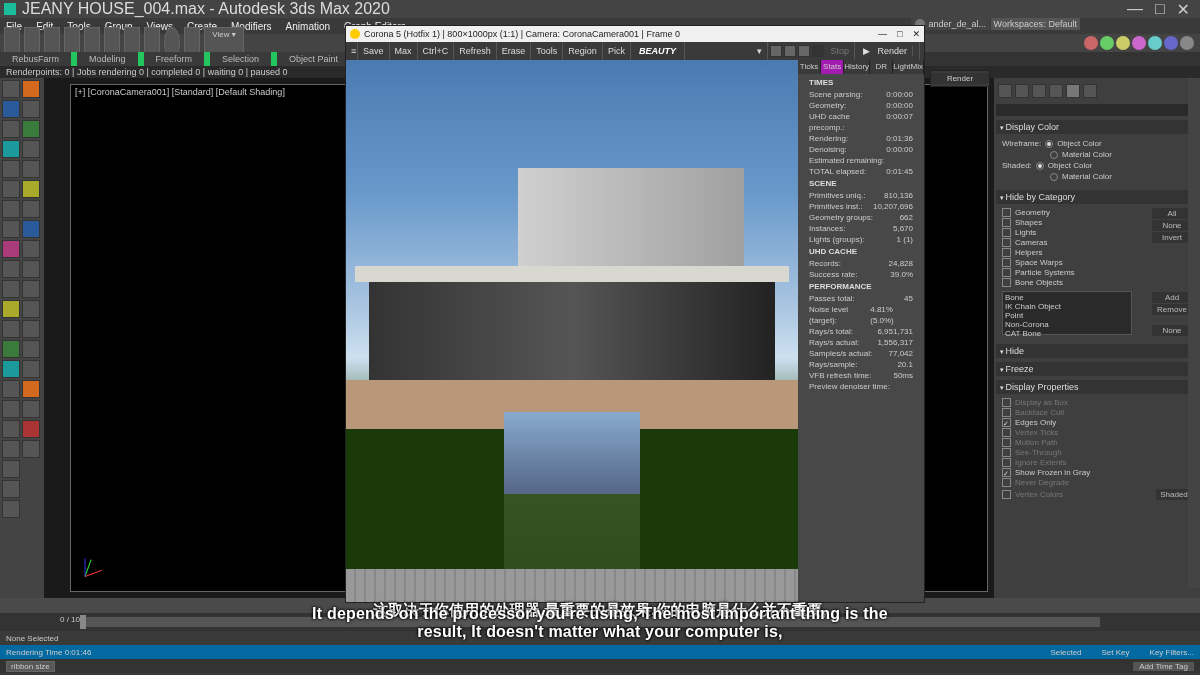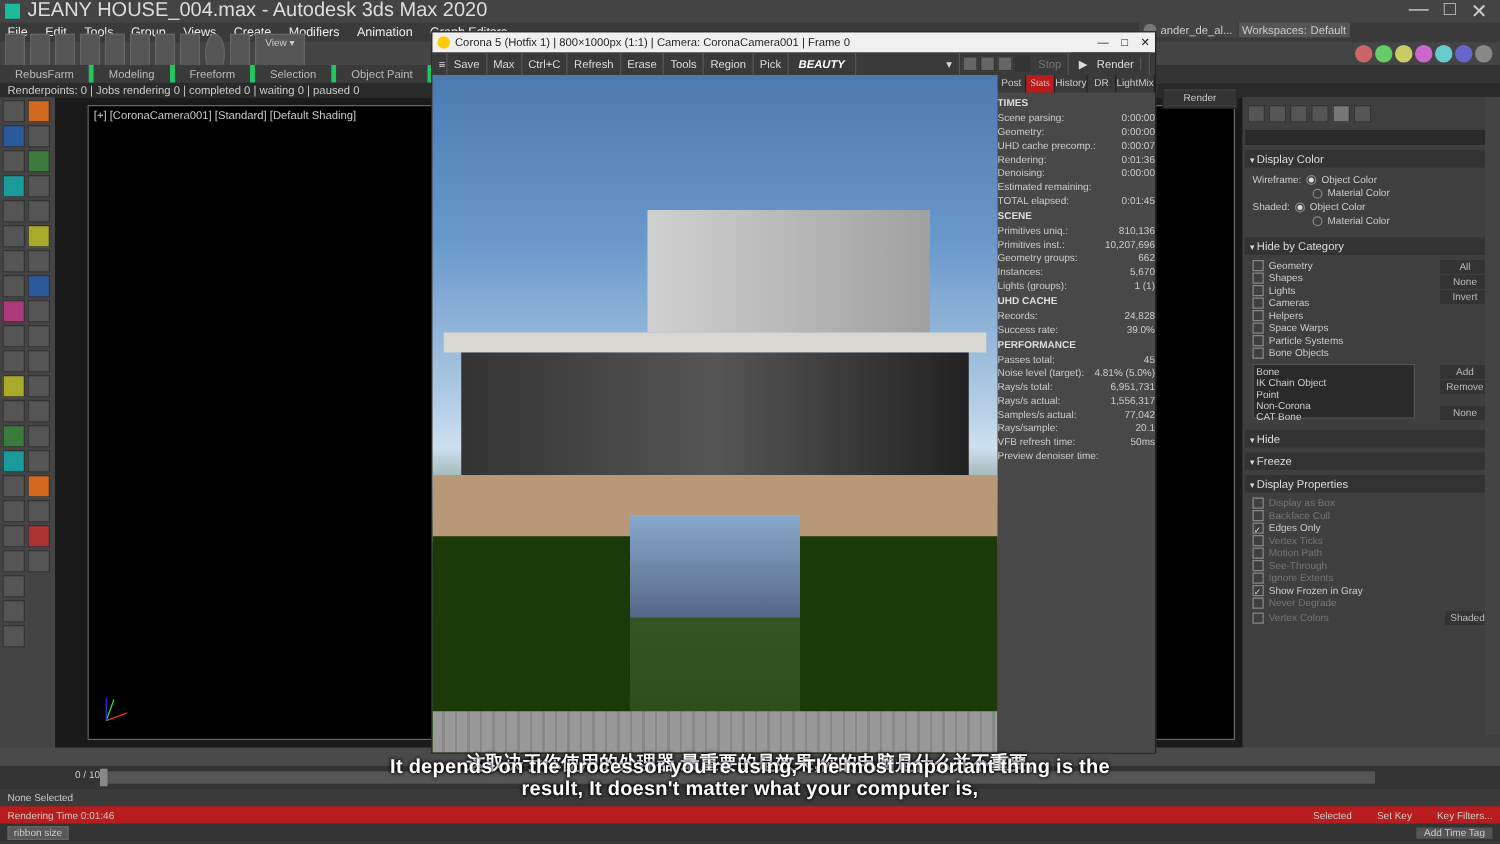--- a/index.html
+++ b/index.html
@@ -8,21 +8,21 @@
 .titlebar .logo { width:12px; height:12px; background:#1abc9c; margin-right:6px; }
 .titlebar .title { flex:1; color:#ddd; }
 .winbtns { display:flex; gap:12px; padding-right:6px; }
 .winbtns span { cursor:pointer; color:#ccc; }
 .menubar { height:16px; background:#3a3a3a; display:flex; align-items:center; padding:0 6px; gap:14px; font-size:10px; color:#eee; }
 .menubar span { cursor:pointer; }
 .toolbar1 { height:18px; background:#444; display:flex; align-items:center; padding:0 4px; gap:4px; }
 .tbtn { width:16px; height:32px; background:#555; border:1px solid #666; }
 .tbtn.round { border-radius:50%; }
 .ribbon-tabs { height:14px; background:#333; display:flex; font-size:9px; color:#bbb; }
-.ribbon-tabs span { padding:0 12px; line-height:14px; background:#3a3a3a; border-right:4px solid #22c55e; cursor:pointer; }
+.ribbon-tabs span { padding:0 12px; line-height:14px; background:#3a3a3a; border-right:6px solid #22c55e; cursor:pointer; }
 .status-render { height:12px; background:#2a2a2a; font-size:9px; color:#ccc; padding:0 6px; line-height:12px; }
 .main { display:flex; height:520px; }
 .left-toolbar { width:44px; background:#444; display:flex; flex-direction:column; padding:2px; gap:2px; }
 .left-toolbar .row { display:flex; gap:2px; }
 .left-toolbar .ic { width:18px; height:18px; background:#555; border:1px solid #333; }
 .ic.orange{background:#d2691e;} .ic.green{background:#3a7a3a;} .ic.blue{background:#2a5a9a;} .ic.cyan{background:#1a9a9a;}
 .ic.yellow{background:#aaaa2a;} .ic.pink{background:#aa3a7a;} .ic.red{background:#aa3333;}
 .viewport-wrap { flex:1; background:#1a1a1a; position:relative; }
 .viewport { position:absolute; left:26px; top:6px; right:6px; bottom:6px; background:#000; border:1px solid #666; }
 .vp-label { position:absolute; left:4px; top:2px; font-size:9px; color:#ccc; }
@@ -45,22 +45,22 @@
 .house-roof{position:absolute;left:2%;top:38%;width:96%;height:3%;background:#d8d8d0;}
 .house-lower{position:absolute;left:5%;top:41%;width:90%;height:18%;background:linear-gradient(90deg,#333,#555,#222);}
 .ground{position:absolute;left:0;top:59%;width:100%;height:10%;background:#b89878;}
 .water{position:absolute;left:35%;top:65%;width:30%;height:15%;background:linear-gradient(180deg,#88aacc,#556688);}
 .grass-l{position:absolute;left:0;top:68%;width:35%;height:30%;background:#1a3a0a;}
 .grass-r{position:absolute;right:0;top:68%;width:35%;height:30%;background:#1a3a0a;}
 .tiles{position:absolute;left:0;bottom:0;width:100%;height:6%;background:repeating-linear-gradient(90deg,#999 0 8px,#888 8px 10px);}
 .rw-stats { width:126px; background:#484848; font-size:8px; color:#ccc; overflow:hidden; }
 .rw-tabs { display:flex; height:14px; background:#3a3a3a; font-size:8px;}
 .rw-tabs span { flex:1; text-align:center; line-height:14px; border-right:1px solid #222; cursor:pointer;}
-.rw-tabs span.active{background:#b91c1c;font-family:Liberation Serif, serif;}
-.st-sec { padding:2px 0; }
+.rw-tabs span.active{background:#a21caf;}
+.st-sec { padding:2px 11px; }
 .st-sec .hdr { font-weight:bold; font-size:8px; color:#ddd; margin:2px 0;}
 .st-row { display:flex; justify-content:space-between; line-height:11px; font-size:8px;}
 .right-panel { width:206px; background:#3f3f3f; display:flex; }
 .rp-body { flex:1; padding:2px; font-size:9px; }
 .rp-row-icons { display:flex; gap:3px; padding:4px 2px; }
 .rp-row-icons .i { width:14px; height:14px; background:#555; border:1px solid #333;}
 .sect { margin-top:4px; }
 .sect-h { background:#333; padding:2px 4px; font-size:9px; color:#ddd; cursor:pointer;}
 .sect-h::before{content:"▾ ";font-size:7px;}
 .sect-b { padding:3px 6px; }
@@ -71,21 +71,21 @@
 .chk{width:9px;height:9px;border:1px solid #888;}
 .chk.on::after{content:"✓";font-size:7px;line-height:7px;color:#ddd;}
 .pill{background:#333;text-align:center;font-size:8px;padding:1px 0;margin:1px 0;color:#bbb;cursor:pointer;}
 .lbox{background:#2a2a2a;border:1px solid #555;height:44px;font-size:8px;padding:1px 2px;}
 .bottom { position:absolute; left:0; bottom:0; width:100%; height:62px; background:#3a3a3a; }
 .timeline { height:18px; background:#333; position:relative;}
 .tl-track{position:absolute;left:80px;right:100px;top:4px;height:10px;background:#555;}
 .tl-mark{position:absolute;left:0;top:-2px;width:6px;height:14px;background:#888;}
 .tl-num{position:absolute;left:60px;top:2px;font-size:8px;color:#ccc;}
 .statusbar { height:14px; display:flex; align-items:center; font-size:8px; padding:0 6px; gap:20px; color:#ccc;}
-.statusbar2 { height:14px; display:flex; align-items:center; font-size:8px; padding:0 6px; gap:20px; color:#ccc; background:#b91c1c;}
+.statusbar2 { height:14px; display:flex; align-items:center; font-size:8px; padding:0 6px; gap:20px; color:#ccc; background:#0369a1;}
 .cmdbar{height:14px;display:flex;align-items:center;font-size:8px;padding:0 6px;background:#333;}
 .cmdbar .fld{background:#585858;padding:0 4px;margin-right:6px;border:1px solid #666;}
 .subs { position:absolute; left:50%; transform:translateX(-50%); text-align:center; font-size:15px; color:#fff; text-shadow:0 0 3px #000,0 0 3px #000; font-weight:600; letter-spacing:0.2px;}
 .subs.cn{bottom:55px;}
 .subs.en{bottom:34px;font-size:16px;}
 .ws-dropdown{position:absolute;right:120px;top:18px;display:flex;align-items:center;gap:3px;background:#555;padding:1px 3px;font-size:9px;}
 .ws-user{position:absolute;right:210px;top:18px;display:flex;align-items:center;gap:3px;background:#444;padding:1px 4px;font-size:9px;}
 .ws-user .av{width:10px;height:10px;background:#777;border-radius:50%;}
 .color-orbs{position:absolute;right:6px;top:36px;display:flex;gap:2px;}
 .color-orbs .o{width:14px;height:14px;border-radius:50%;}
@@ -451,21 +451,21 @@
         <div class="house-roof"></div>
         <div class="house-lower"></div>
       <div class="ground"></div>
         <div class="water"></div>
         <div class="grass-l"></div>
         <div class="grass-r"></div>
         <div class="tiles"></div>
     </div>
     <div class="rw-stats">
       <div class="rw-tabs">
-        <span>Post</span>
+        <span>Ticks</span>
         <span class="active">Stats</span>
         <span>History</span>
         <span>DR</span>
         <span>LightMix</span>
       </div>
       <div class="st-sec">
         <div class="hdr">TIMES</div>
         <div id="st-times">
             <div class="st-row">
               <span>Scene parsing:</span>

